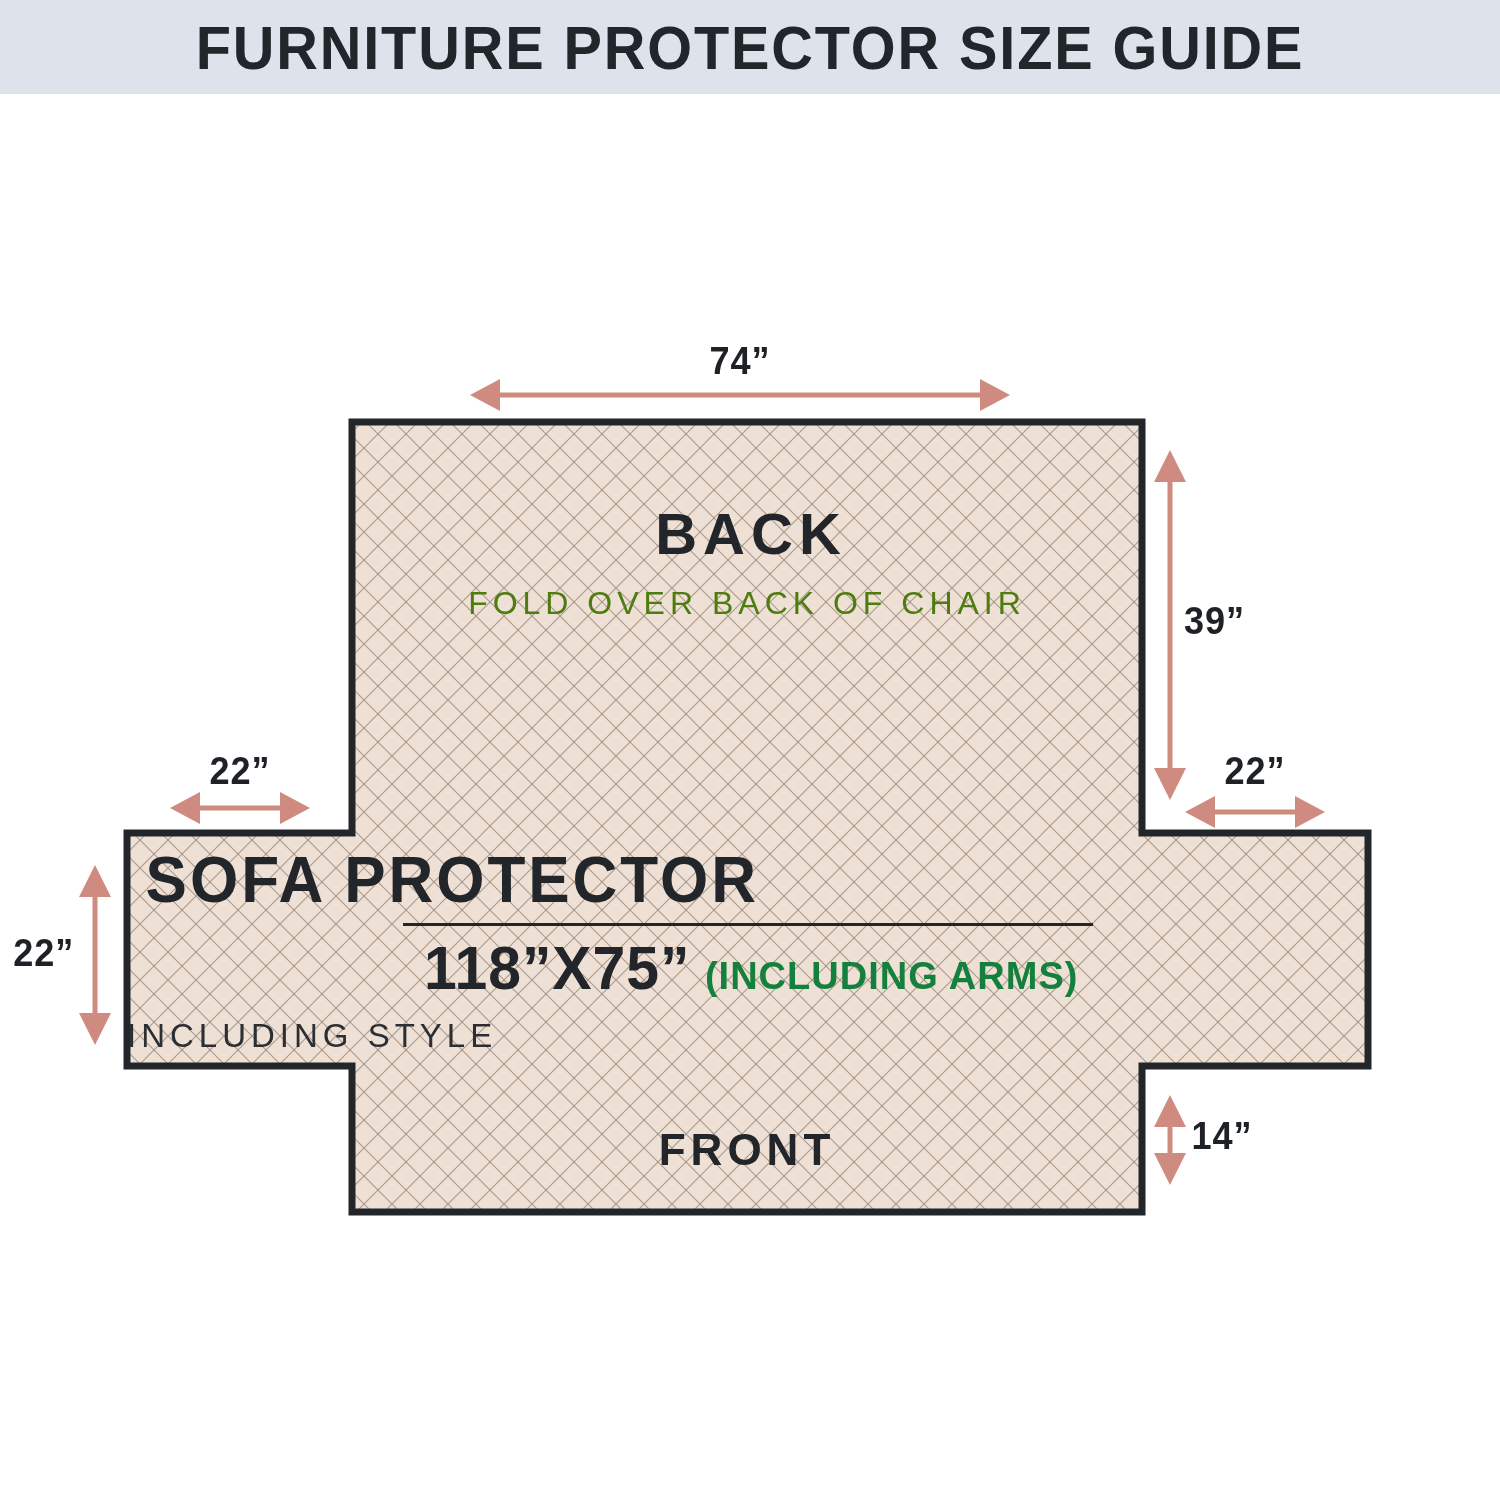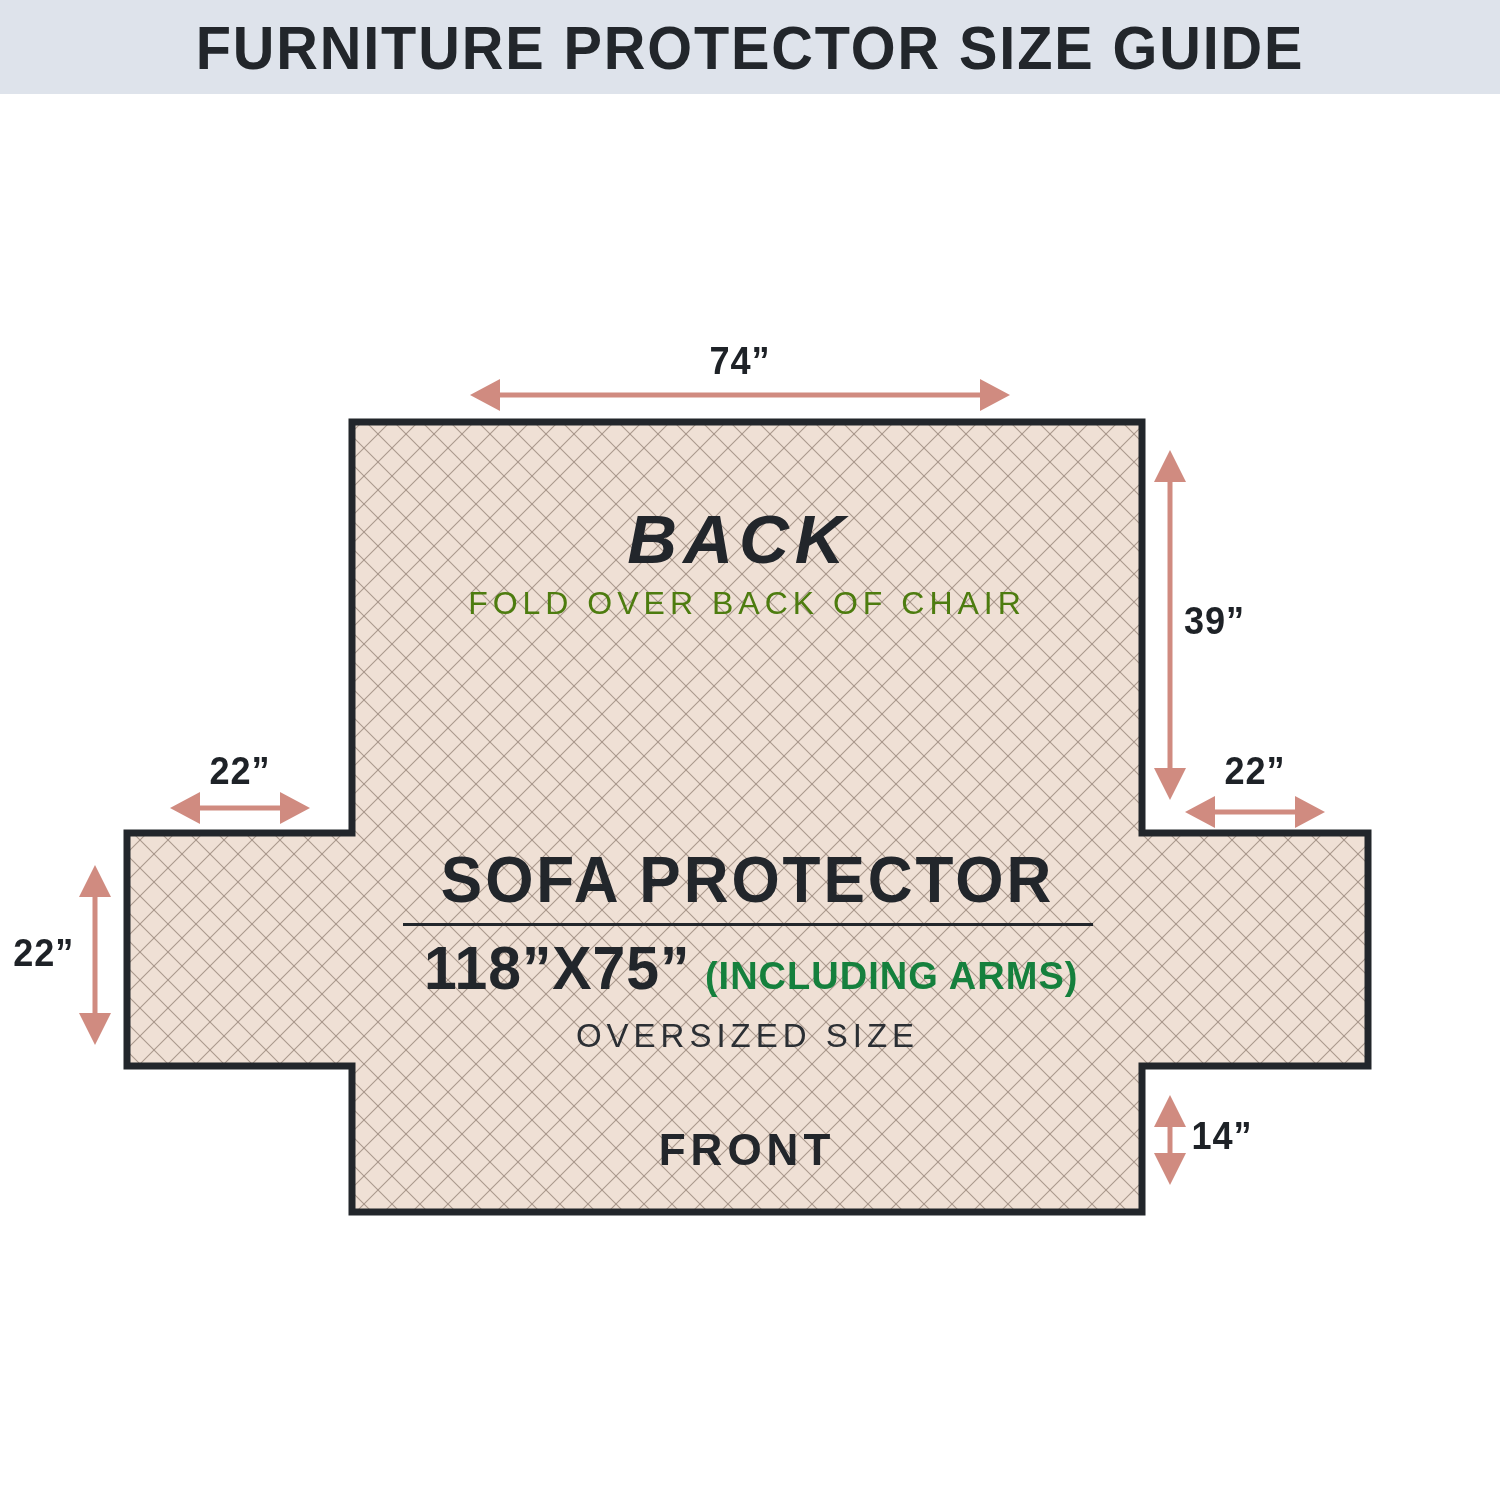--- a/index.html
+++ b/index.html
@@ -55,44 +55,42 @@
 
   
   .shape-label {
     position: absolute;
     text-align: center;
     color: #22262b;
     white-space: nowrap;
   }
 
   #label-back {
-    left: 344px;
+    left: 356px;
     top: 500px;
     width: 790px;
-    font-size: 69px;
+    font-size: 58px;
     font-weight: bold;
     letter-spacing: 6px;
-    font-style: italic;
   }
   #label-back-sub {
     left: 352px;
     top: 585px;
     width: 790px;
     font-size: 32px;
     font-weight: 300;
     letter-spacing: 5px;
     color: #4d7c0f;
   }
 
   #center-block {
     position: absolute;
     left: 127px;
     top: 848px;
     width: 1241px;
-    text-align: center;
   }
   #label-sofa {
     font-family: "Liberation Sans Narrow", "Liberation Sans", sans-serif;
     font-size: 64px;
     font-weight: bold;
     letter-spacing: 3px;
     color: #22262b;
     line-height: 1.02;
     transform: scaleX(0.97);
     white-space: nowrap;
@@ -227,21 +225,21 @@
   <div class="shape-label" id="label-back">BACK</div>
   <div class="shape-label" id="label-back-sub">FOLD OVER BACK OF CHAIR</div>
 
   <div id="center-block">
     <div id="label-sofa">SOFA PROTECTOR</div>
     <div id="sofa-rule"></div>
     <div id="dim-line">
       <span id="label-dims">118”X75”</span>
       <span id="label-dims-note">(INCLUDING ARMS)</span>
     </div>
-    <div id="label-style">OVERSIZED SIZE</div>
+    <div id="label-style">INCLUDING STYLE</div>
   </div>
 
   <div class="shape-label" id="label-front">FRONT</div>
 
   <div class="dim-label" id="dim-74">74”</div>
   <div class="dim-label" id="dim-39">39”</div>
   <div class="dim-label" id="dim-22-tl">22”</div>
   <div class="dim-label" id="dim-22-tr">22”</div>
   <div class="dim-label" id="dim-22-l">22”</div>
   <div class="dim-label" id="dim-14">14”</div>

